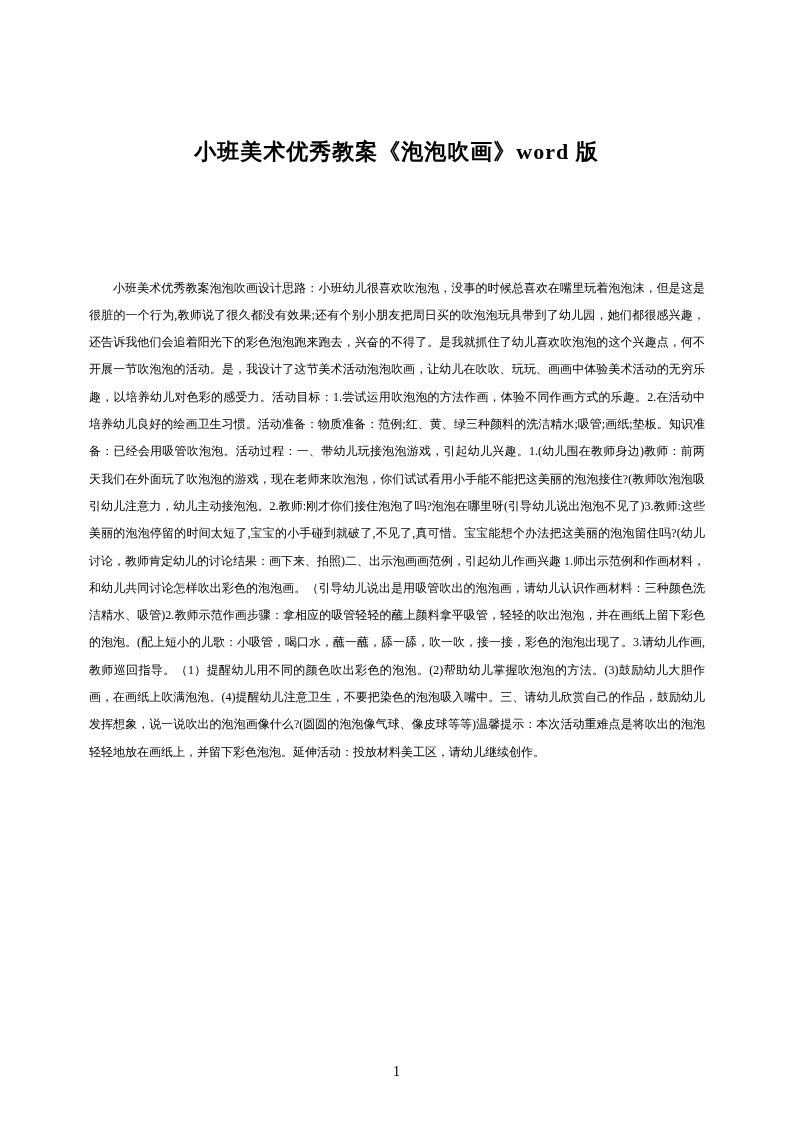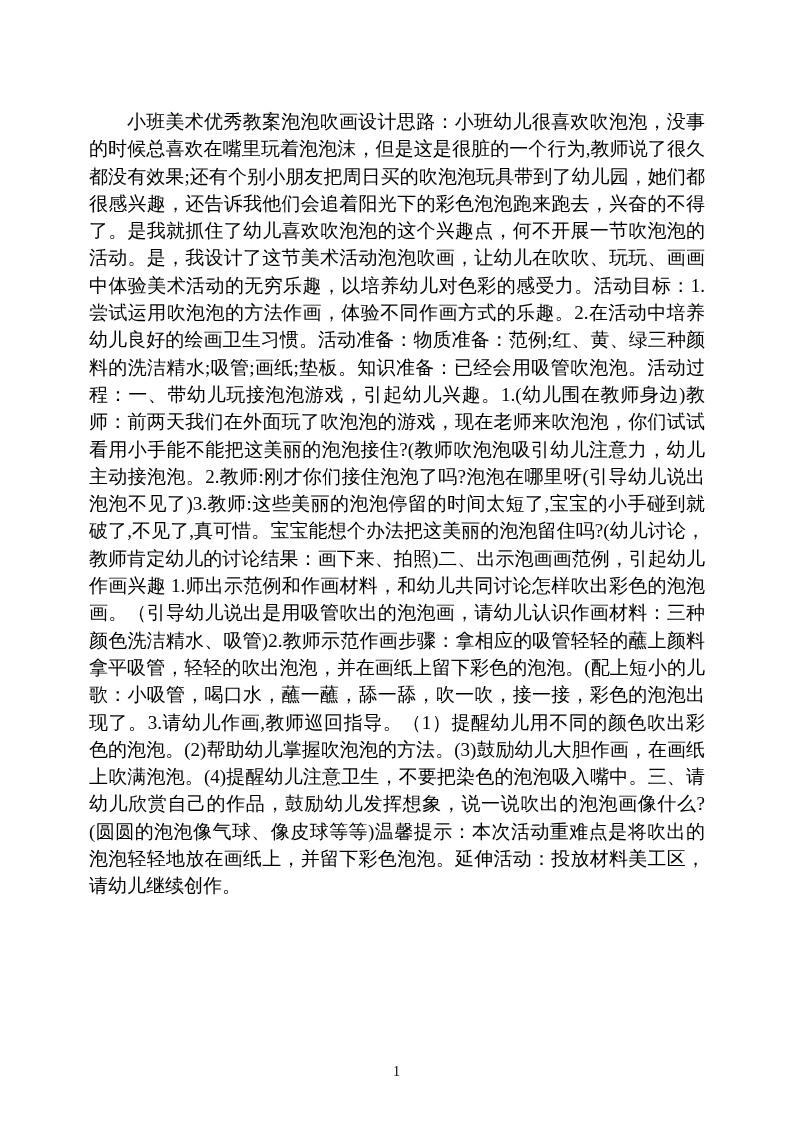--- a/index.html
+++ b/index.html
@@ -23,21 +23,21 @@
     padding-top: 138px;
     text-align: center;
     font-size: 22px;
     font-weight: bold;
     letter-spacing: 1px;
     line-height: 1.3;
     font-family: "Liberation Serif", "DejaVu Serif", serif;
   }
   .doc-body {
     margin: 108px 88px 8px 89px;
-    font-size: 19px;
+    font-size: 12px;
     line-height: 27.3px;
     text-align: justify;
     text-justify: inter-character;
     text-indent: 2em;
     word-break: break-all;
     font-family: "Liberation Serif", "DejaVu Serif", serif;
   }
   .page-footer {
     position: absolute;
     left: 0;
@@ -46,18 +46,19 @@
     text-align: center;
     font-size: 14px;
     font-family: "Liberation Serif", "DejaVu Serif", serif;
   }
 </style>
 </head>
 <body>
 
 <div class="doc-page">
 
+  <h1 class="doc-title">小班美术优秀教案《泡泡吹画》word 版</h1>
 
   <p class="doc-body">小班美术优秀教案泡泡吹画设计思路：小班幼儿很喜欢吹泡泡，没事的时候总喜欢在嘴里玩着泡泡沫，但是这是很脏的一个行为,教师说了很久都没有效果;还有个别小朋友把周日买的吹泡泡玩具带到了幼儿园，她们都很感兴趣，还告诉我他们会追着阳光下的彩色泡泡跑来跑去，兴奋的不得了。是我就抓住了幼儿喜欢吹泡泡的这个兴趣点，何不开展一节吹泡泡的活动。是，我设计了这节美术活动泡泡吹画，让幼儿在吹吹、玩玩、画画中体验美术活动的无穷乐趣，以培养幼儿对色彩的感受力。活动目标：1.尝试运用吹泡泡的方法作画，体验不同作画方式的乐趣。2.在活动中培养幼儿良好的绘画卫生习惯。活动准备：物质准备：范例;红、黄、绿三种颜料的洗洁精水;吸管;画纸;垫板。知识准备：已经会用吸管吹泡泡。活动过程：一、带幼儿玩接泡泡游戏，引起幼儿兴趣。1.(幼儿围在教师身边)教师：前两天我们在外面玩了吹泡泡的游戏，现在老师来吹泡泡，你们试试看用小手能不能把这美丽的泡泡接住?(教师吹泡泡吸引幼儿注意力，幼儿主动接泡泡。2.教师:刚才你们接住泡泡了吗?泡泡在哪里呀(引导幼儿说出泡泡不见了)3.教师:这些美丽的泡泡停留的时间太短了,宝宝的小手碰到就破了,不见了,真可惜。宝宝能想个办法把这美丽的泡泡留住吗?(幼儿讨论，教师肯定幼儿的讨论结果：画下来、拍照)二、出示泡画画范例，引起幼儿作画兴趣 1.师出示范例和作画材料，和幼儿共同讨论怎样吹出彩色的泡泡画。（引导幼儿说出是用吸管吹出的泡泡画，请幼儿认识作画材料：三种颜色洗洁精水、吸管)2.教师示范作画步骤：拿相应的吸管轻轻的蘸上颜料拿平吸管，轻轻的吹出泡泡，并在画纸上留下彩色的泡泡。(配上短小的儿歌：小吸管，喝口水，蘸一蘸，舔一舔，吹一吹，接一接，彩色的泡泡出现了。3.请幼儿作画,教师巡回指导。（1）提醒幼儿用不同的颜色吹出彩色的泡泡。(2)帮助幼儿掌握吹泡泡的方法。(3)鼓励幼儿大胆作画，在画纸上吹满泡泡。(4)提醒幼儿注意卫生，不要把染色的泡泡吸入嘴中。三、请幼儿欣赏自己的作品，鼓励幼儿发挥想象，说一说吹出的泡泡画像什么?(圆圆的泡泡像气球、像皮球等等)温馨提示：本次活动重难点是将吹出的泡泡轻轻地放在画纸上，并留下彩色泡泡。延伸活动：投放材料美工区，请幼儿继续创作。</p>
 
   <div class="page-footer">1</div>
 
 </div>
 
 </body></html>

